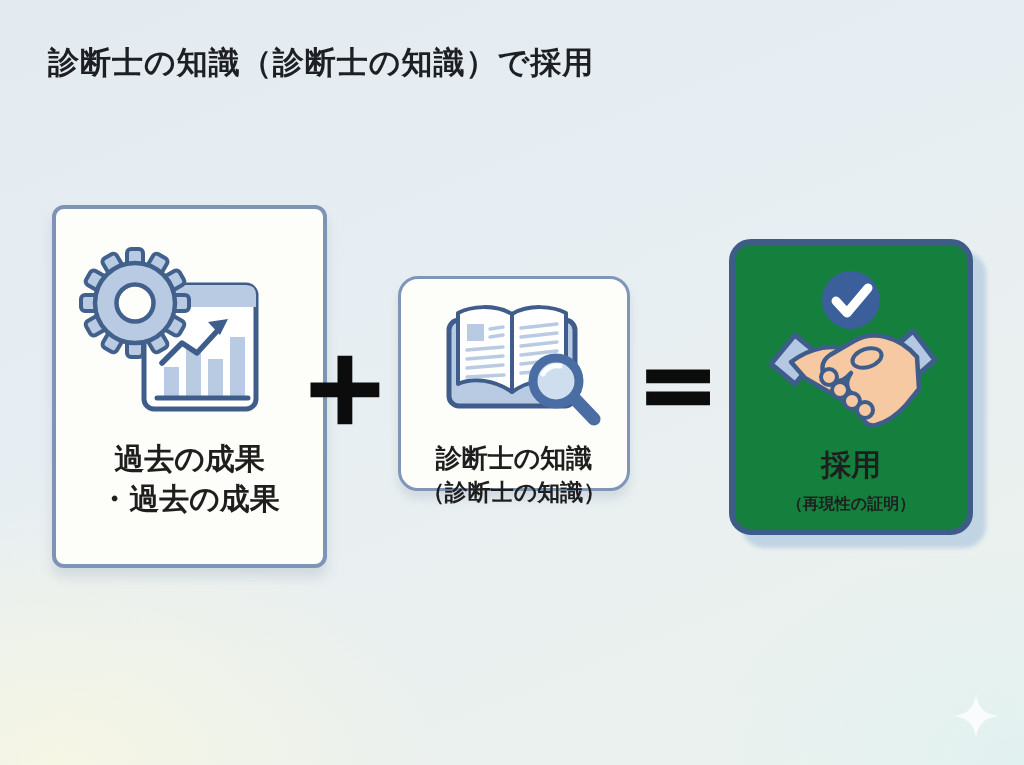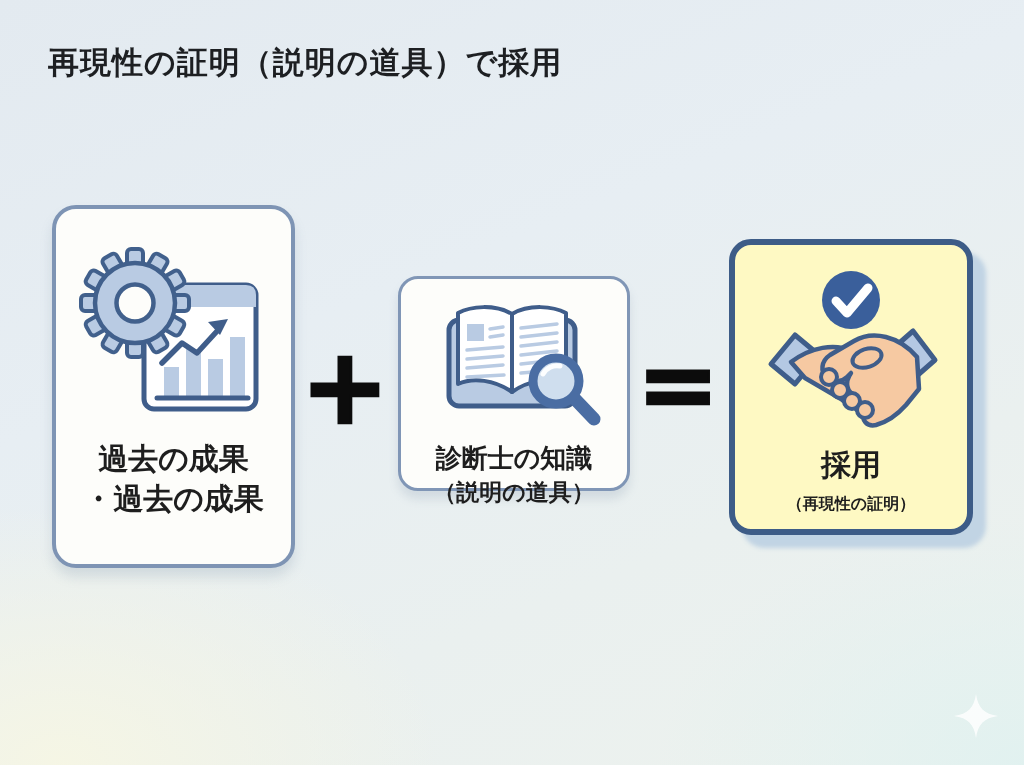--- a/index.html
+++ b/index.html
@@ -13,31 +13,31 @@
   }
   .stage{position:absolute;inset:0;}
   .title{
     position:absolute;left:48px;top:42px;margin:0;
     font-size:31px;font-weight:700;color:#1d1f22;letter-spacing:1px;white-space:nowrap;
   }
   .card{
     position:absolute;background:#fdfdfa;box-sizing:border-box;
   }
   .card1{
-    left:52px;top:205px;width:243px;height:363px;border-radius:24px;
+    left:52px;top:205px;width:275px;height:363px;border-radius:12px;
     border:4px solid #7e94b4;box-shadow:0 9px 12px rgba(120,140,165,.22);
   }
   .card2{
     left:398px;top:276px;width:232px;height:215px;border-radius:20px;
     border:3.5px solid #8096b6;box-shadow:0 8px 10px rgba(120,140,165,.20);
   }
   .card3{
     left:729px;top:239px;width:244px;height:296px;border-radius:22px;
     border:6px solid #3d5c87;box-shadow:13px 13px 4px rgba(189,208,226,.9);
-    background:#fef9c3;
+    background:#15803d;
   }
   .icon-wrap{position:absolute;}
   .card1 .icon-wrap{left:22px;top:36px;}
   .card2 .icon-wrap{left:40px;top:21px;}
   .card3 .icon-wrap{left:8px;top:15px;}
   .card-text{
     position:absolute;left:0;right:0;text-align:center;color:#1e1e1e;font-weight:700;
   }
   .card1 .card-text{top:230px;font-size:30px;line-height:40px;}
   .card2 .card-text{top:162px;font-size:26px;line-height:34px;}
@@ -51,21 +51,21 @@
   }
   .plus{left:298px;top:330px;width:94px;font-size:106px;line-height:114px;}
   .equals{left:631px;top:328px;width:94px;font-size:98px;line-height:112px;}
   .sparkle{position:absolute;left:952px;top:692px;opacity:.85;}
 </style>
 </head>
 <body>
 
 <div class="stage">
 
-  <h1 class="title">再現性の証明（説明の道具）で採用</h1>
+  <h1 class="title">診断士の知識（診断士の知識）で採用</h1>
 
   <section class="card card1">
     <div class="icon-wrap">
       <svg width="186" height="172" viewBox="0 0 186 172">
         <defs>
           <rect id="tooth" x="-8" y="-54" width="16" height="22" rx="4" fill="#b9cbe3" stroke="#41608c" stroke-width="4"></rect>
         </defs>
 
         <g>
           <rect x="66" y="40" width="112" height="124" rx="10" fill="#ffffff" stroke="#3f5d8a" stroke-width="5"></rect>
@@ -130,21 +130,21 @@
         </g>
         <g>
           <line x1="132" y1="97" x2="153" y2="119" stroke="#4a6da3" stroke-width="13" stroke-linecap="round"></line>
           <circle cx="115" cy="81" r="23" fill="#cfdeee" stroke="#4a6da3" stroke-width="9"></circle>
           <path d="M102 74 A16 16 0 0 1 119 66" fill="none" stroke="#ffffff" stroke-width="5" stroke-linecap="round" opacity="0.95"></path>
         </g>
       </svg>
     </div>
     <div class="card-text">
       <div class="line1">診断士の知識</div>
-      <div class="line2">（説明の道具）</div>
+      <div class="line2">（診断士の知識）</div>
     </div>
   </section>
 
   <div class="op equals">=</div>
 
   <section class="card card3">
     <div class="icon-wrap">
       <svg width="220" height="180" viewBox="0 0 220 180">
         <g>
           <circle cx="108" cy="40" r="29" fill="#3a5f9b"></circle>

